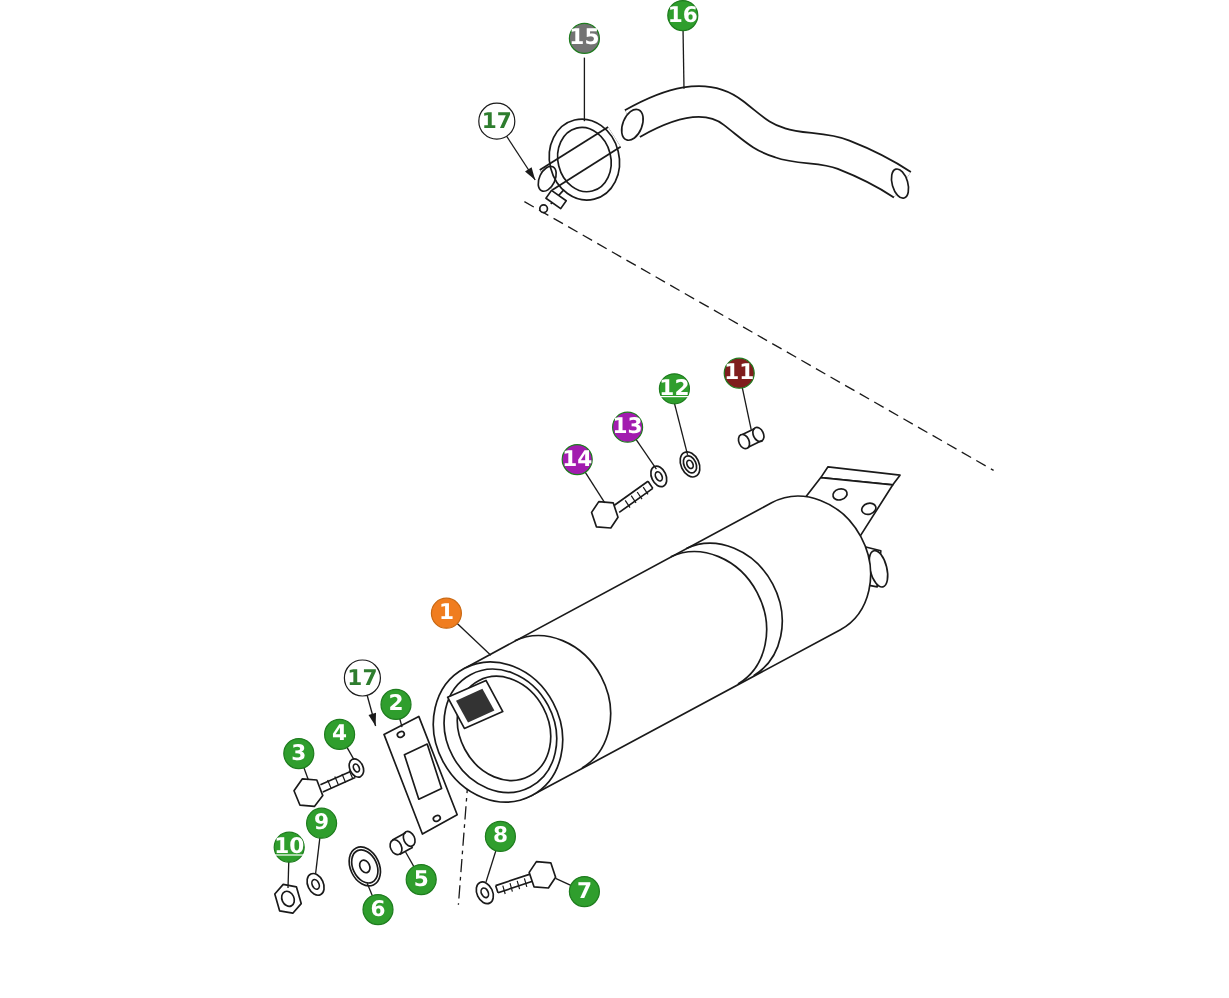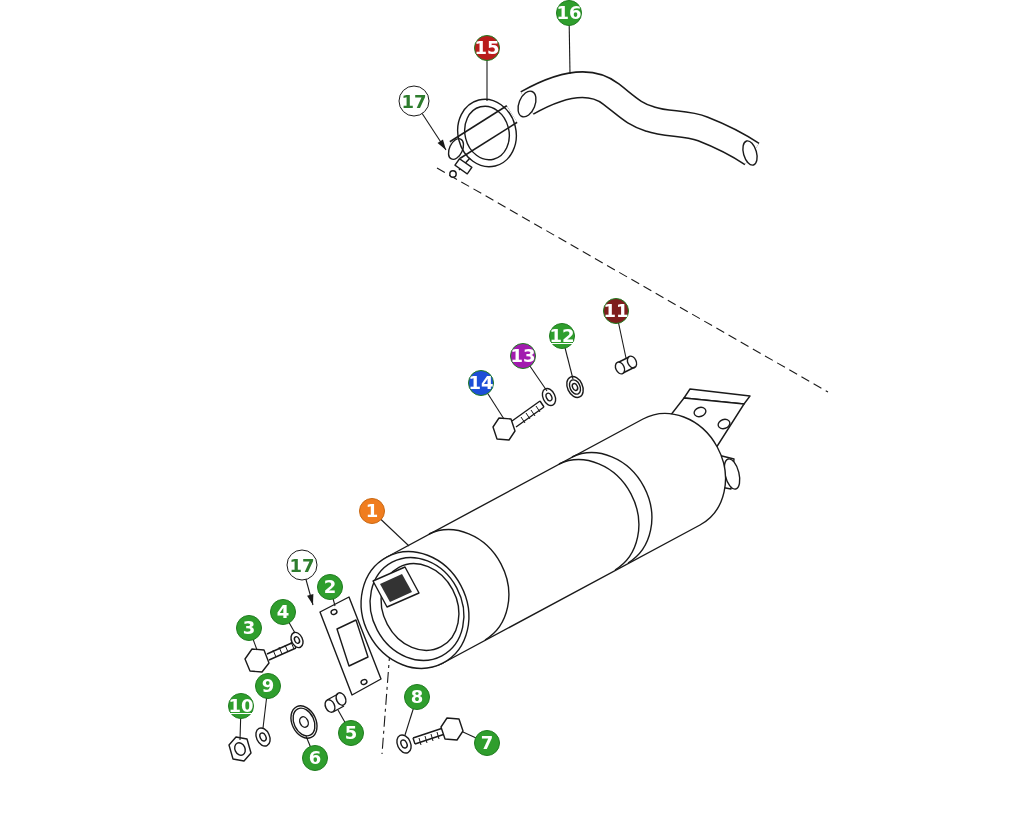--- a/index.html
+++ b/index.html
@@ -154,26 +154,26 @@
       <line x1="268" y1="686" x2="263" y2="728" stroke="#1a1a1a" stroke-width="1.1"></line>
       <line x1="241" y1="706" x2="240" y2="740" stroke="#1a1a1a" stroke-width="1.1"></line>
       <line x1="351" y1="733" x2="338" y2="710" stroke="#1a1a1a" stroke-width="1.1"></line>
       <line x1="315" y1="758" x2="306" y2="736" stroke="#1a1a1a" stroke-width="1.1"></line>
       <line x1="417" y1="697" x2="405" y2="735" stroke="#1a1a1a" stroke-width="1.1"></line>
       <line x1="487" y1="743" x2="463" y2="732" stroke="#1a1a1a" stroke-width="1.1"></line>
     </svg>
 
   <div id="callout-layer">
       <div class="badge" style="left: 569px; top: 13px; width: 26px; height: 26px; background: rgb(47, 158, 45); color: rgb(255, 255, 255); border: 1px solid rgb(30, 124, 30);">16</div>
-      <div class="badge" style="left: 487px; top: 48px; width: 26px; height: 26px; background: #b91c1c; color: rgb(255, 255, 255); border: 1px solid rgb(30, 124, 30);">15</div>
+      <div class="badge" style="left: 487px; top: 32px; width: 26px; height: 26px; background: #737373; color: rgb(255, 255, 255); border: 1px solid rgb(30, 124, 30);">15</div>
       <div class="badge" style="left: 414px; top: 101px; width: 31px; height: 31px; background: rgb(255, 255, 255); color: rgb(46, 125, 46); border: 1.5px solid rgb(26, 26, 26);">17</div>
       <div class="badge" style="left: 616px; top: 311px; width: 26px; height: 26px; background: #7f1d1d; color: rgb(255, 255, 255); border: 1px solid rgb(30, 124, 30);">11</div>
-      <div class="badge" style="left: 562px; top: 336px; width: 26px; height: 26px; background: rgb(47, 158, 45); color: rgb(255, 255, 255); border: 1px solid rgb(30, 124, 30); text-decoration: underline;">12</div>
+      <div class="badge" style="left: 562px; top: 324px; width: 26px; height: 26px; background: rgb(47, 158, 45); color: rgb(255, 255, 255); border: 1px solid rgb(30, 124, 30); text-decoration: underline;">12</div>
       <div class="badge" style="left: 523px; top: 356px; width: 26px; height: 26px; background: #a21caf; color: rgb(255, 255, 255); border: 1px solid rgb(30, 124, 30);">13</div>
-      <div class="badge" style="left: 481px; top: 383px; width: 26px; height: 26px; background: #1d4ed8; color: rgb(255, 255, 255); border: 1px solid rgb(30, 124, 30);">14</div>
+      <div class="badge" style="left: 481px; top: 383px; width: 26px; height: 26px; background: #a21caf; color: rgb(255, 255, 255); border: 1px solid rgb(30, 124, 30);">14</div>
       <div class="badge" style="left: 372px; top: 511px; width: 26px; height: 26px; background: rgb(240, 125, 31); color: rgb(255, 255, 255); border: 1px solid rgb(201, 104, 18);">1</div>
       <div class="badge" style="left: 302px; top: 565px; width: 31px; height: 31px; background: rgb(255, 255, 255); color: rgb(46, 125, 46); border: 1.5px solid rgb(26, 26, 26);">17</div>
       <div class="badge" style="left: 330px; top: 587px; width: 26px; height: 26px; background: rgb(47, 158, 45); color: rgb(255, 255, 255); border: 1px solid rgb(30, 124, 30);">2</div>
       <div class="badge" style="left: 283px; top: 612px; width: 26px; height: 26px; background: rgb(47, 158, 45); color: rgb(255, 255, 255); border: 1px solid rgb(30, 124, 30);">4</div>
       <div class="badge" style="left: 249px; top: 628px; width: 26px; height: 26px; background: rgb(47, 158, 45); color: rgb(255, 255, 255); border: 1px solid rgb(30, 124, 30);">3</div>
       <div class="badge" style="left: 268px; top: 686px; width: 26px; height: 26px; background: rgb(47, 158, 45); color: rgb(255, 255, 255); border: 1px solid rgb(30, 124, 30);">9</div>
       <div class="badge" style="left: 241px; top: 706px; width: 26px; height: 26px; background: rgb(47, 158, 45); color: rgb(255, 255, 255); border: 1px solid rgb(30, 124, 30); text-decoration: underline;">10</div>
       <div class="badge" style="left: 351px; top: 733px; width: 26px; height: 26px; background: rgb(47, 158, 45); color: rgb(255, 255, 255); border: 1px solid rgb(30, 124, 30);">5</div>
       <div class="badge" style="left: 315px; top: 758px; width: 26px; height: 26px; background: rgb(47, 158, 45); color: rgb(255, 255, 255); border: 1px solid rgb(30, 124, 30);">6</div>
       <div class="badge" style="left: 417px; top: 697px; width: 26px; height: 26px; background: rgb(47, 158, 45); color: rgb(255, 255, 255); border: 1px solid rgb(30, 124, 30);">8</div>

